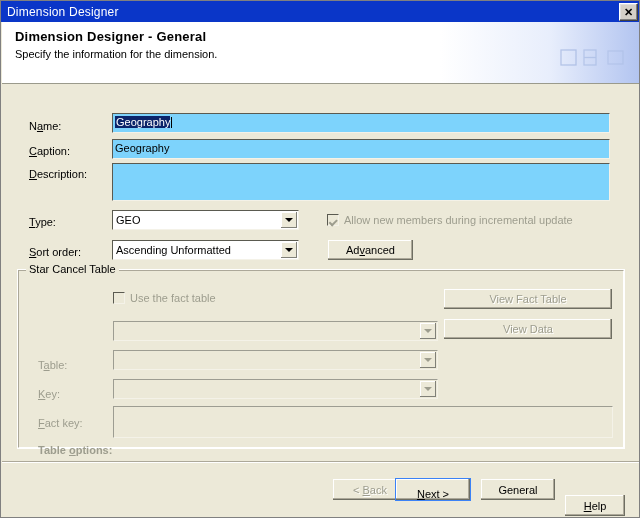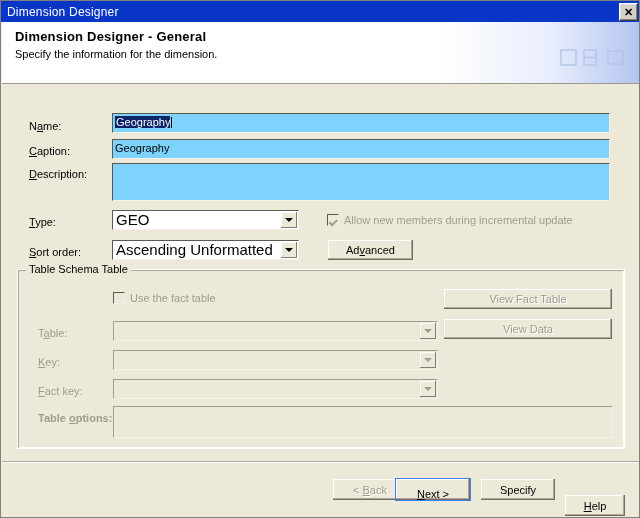--- a/index.html
+++ b/index.html
@@ -113,21 +113,21 @@
     height: 377px;
     background: #ECE9D8;
   }
 
   .lbl {
     position: absolute;
     font-size: 11px;
     color: #000;
     white-space: nowrap;
   }
-  .lbl.disabled { color: #9D9D8E; }
+  .lbl.disabled { color: #9D9D8E; margin-top: 32px; }
   .acc { text-decoration: underline; }
 
   
   .field {
     position: absolute;
     box-sizing: border-box;
     background: #7dd3fc;
     border-top: 1px solid #5A5A50;
     border-left: 1px solid #5A5A50;
     border-right: 1px solid #F4F2E8;
@@ -162,21 +162,21 @@
 
   
   .combo {
     position: absolute;
     box-sizing: border-box;
     background: #FFFFFF;
     border-top: 1px solid #5A5A50;
     border-left: 1px solid #5A5A50;
     border-right: 1px solid #F4F2E8;
     border-bottom: 1px solid #F4F2E8;
-    font-size: 15px;
+    font-size: 11px;
     color: #000;
     overflow: hidden;
   }
   .combo.disabled {
     background: #ECE9D8;
     color: #9D9D8E;
     border-top-color: #9D9D92;
     border-left-color: #9D9D92;
   }
   .combo-text {
@@ -367,21 +367,21 @@
           <i></i>
         </span>
     </div>
 
     <div class="btn" style="left:325px; top:155px; width:87px; height:22px;">
       <span>Ad<span class="acc">v</span>anced</span>
     </div>
 
     <div id="groupbox" style="left:15px; top:185px; width:608px; height:180px;">
       <div id="groupbox-frame"></div>
-      <div id="groupbox-legend">Table Schema Table</div>
+      <div id="groupbox-legend">Star Cancel Table</div>
 
       <div class="cbox-wrap" style="left:95px; top:22px;">
         <span class="cbox"></span>
         <span class="cbox-label">Use the fact table</span>
       </div>
 
       <div class="btn disabled" style="left:425px; top:18px; width:170px; height:22px;">
         <span>View Fact Table</span>
       </div>
 
@@ -423,20 +423,20 @@
 
   <div id="footer">
     <div id="footer-hl"></div>
     <div class="btn disabled" style="left:330px; top:16px; width:76px; height:23px;">
       <span>&lt; <span class="acc">B</span>ack</span>
     </div>
     <div class="btn default" style="left:393px; top:16px; width:76px; height:23px;">
       <span><span class="acc">N</span>ext &gt;</span>
     </div>
     <div class="btn" style="left:478px; top:16px; width:76px; height:23px;">
-      <span>Specify</span>
+      <span>General</span>
     </div>
     <div class="btn" style="left:562px; top:32px; width:62px; height:23px;">
       <span><span class="acc">H</span>elp</span>
     </div>
   </div>
 
 </div>
 
 </body></html>

